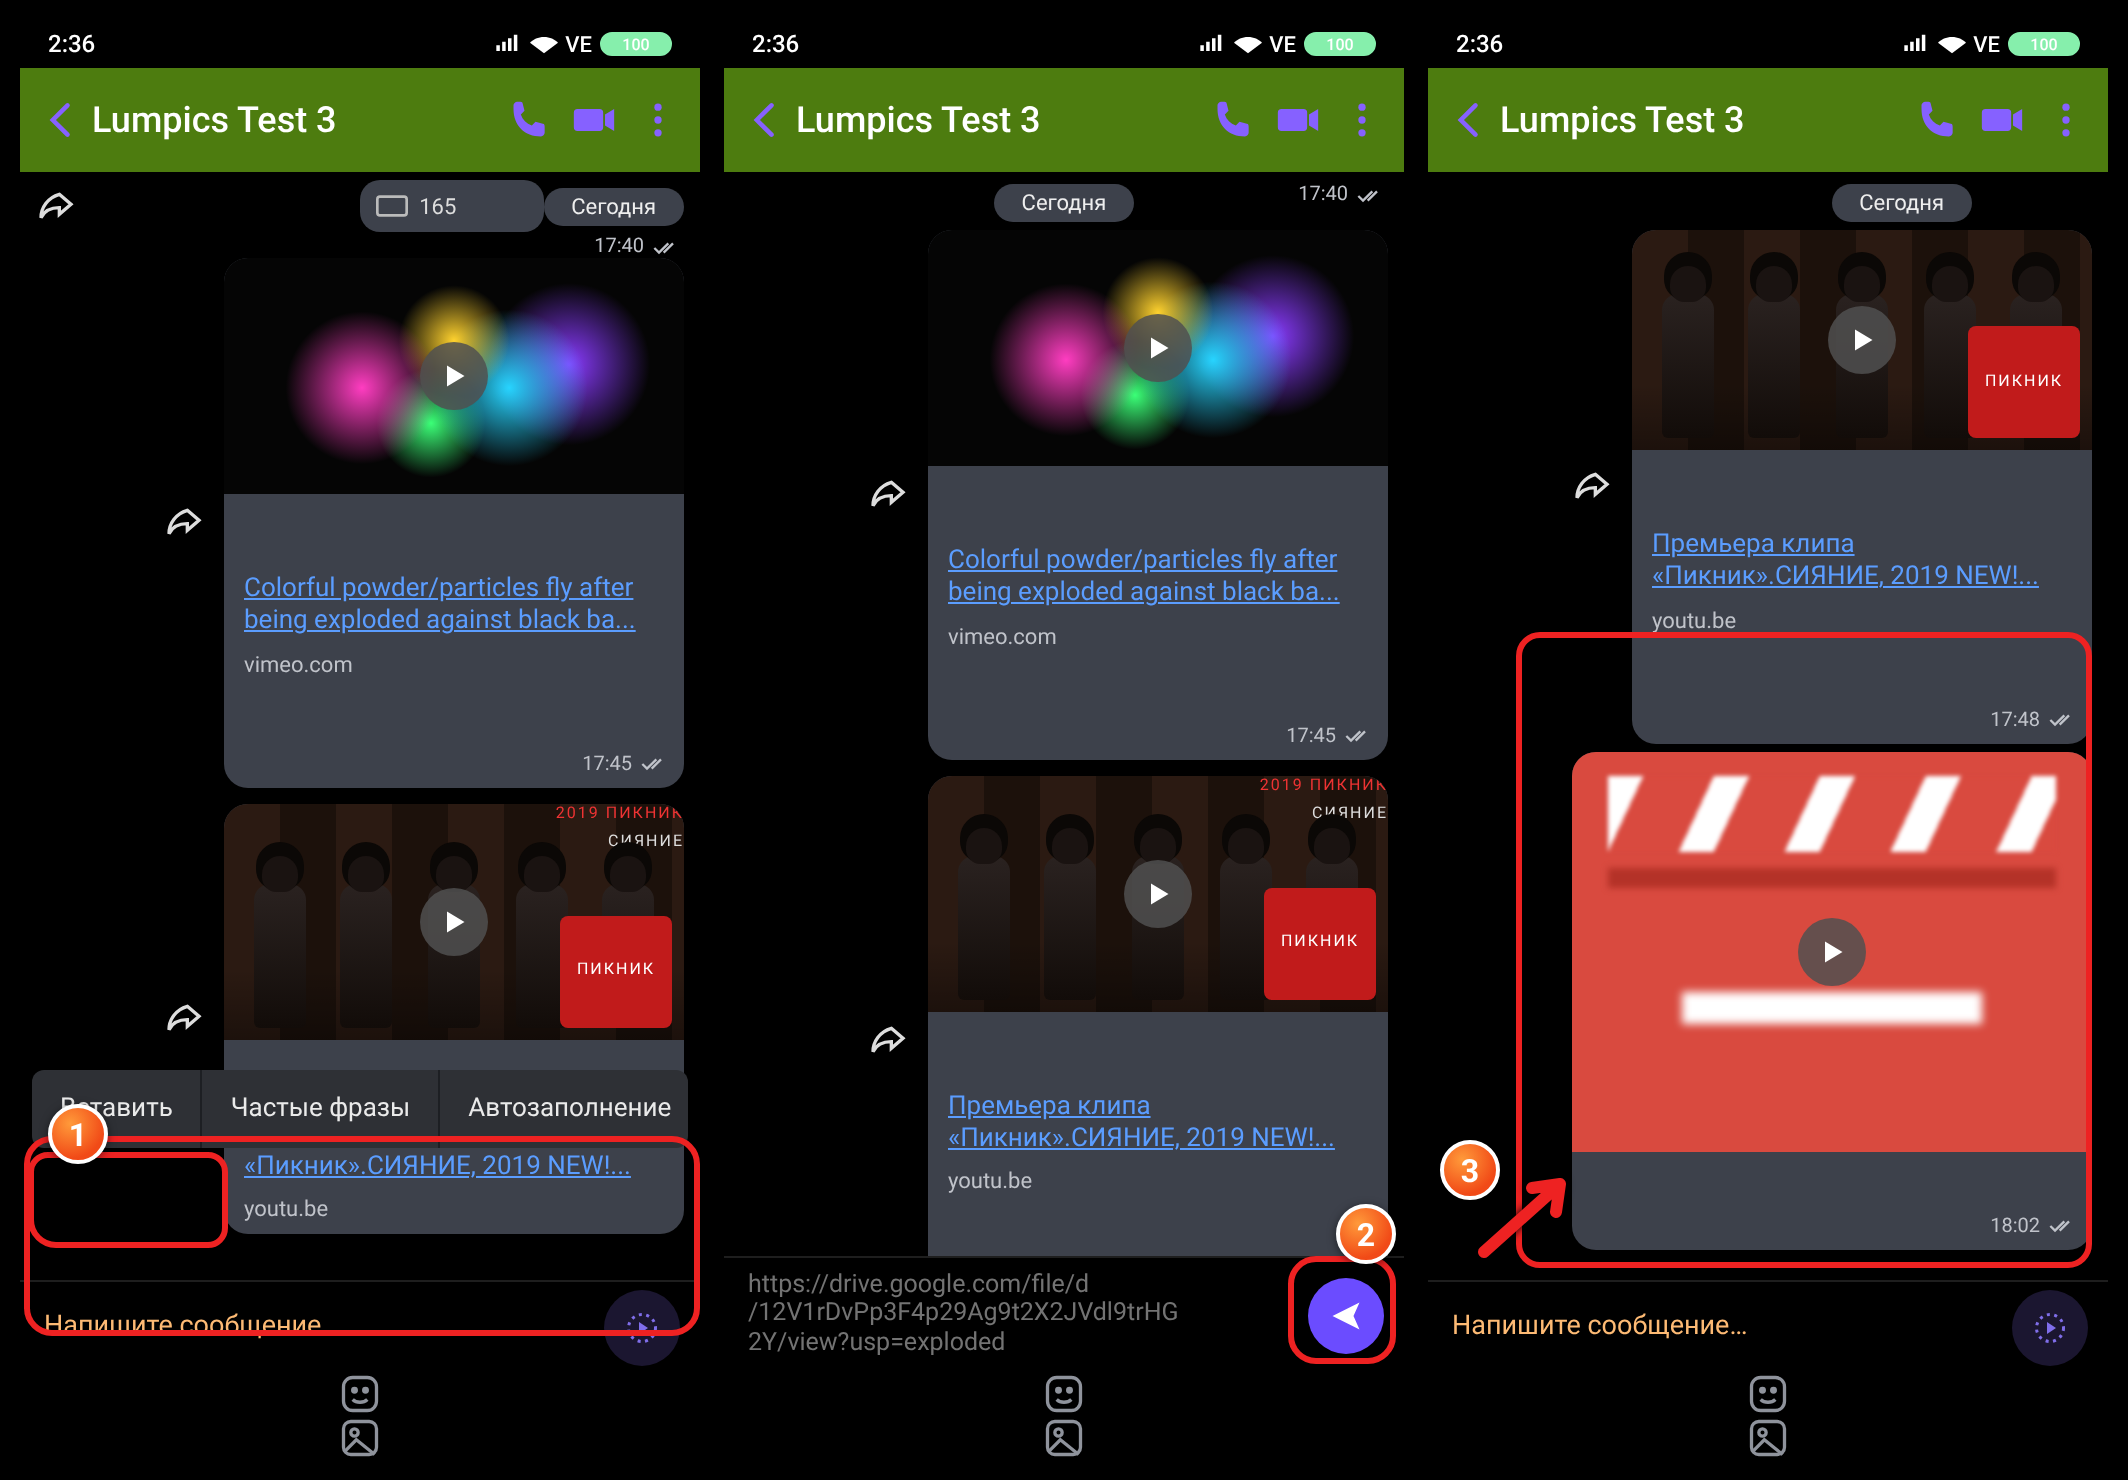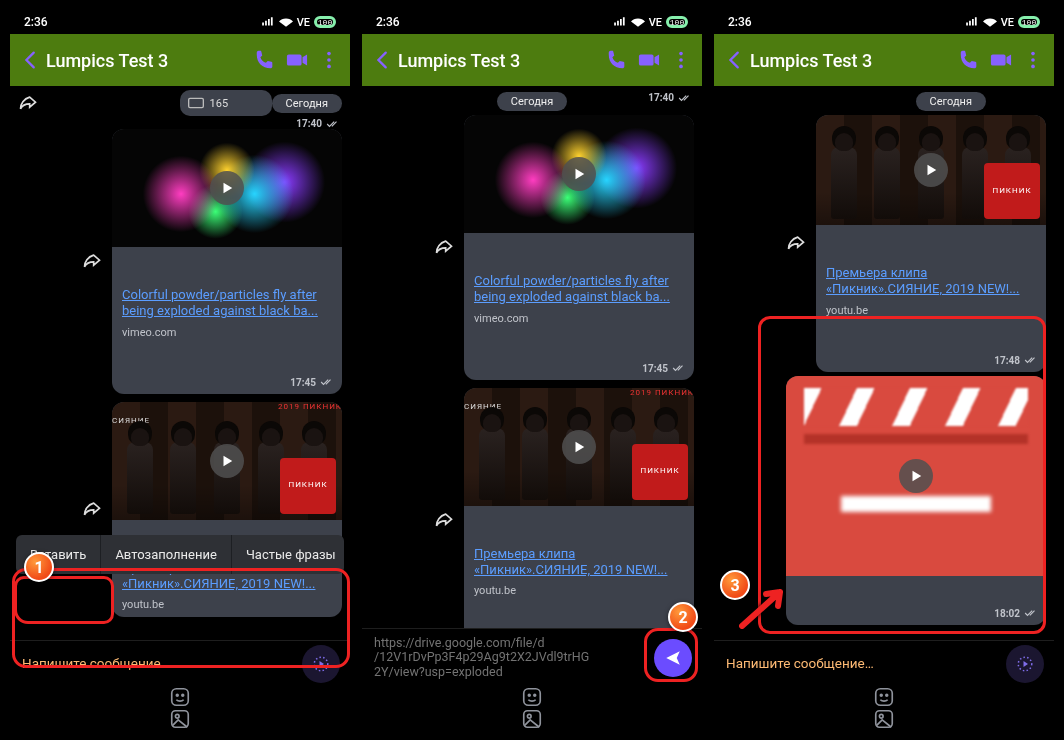--- a/index.html
+++ b/index.html
@@ -31,22 +31,22 @@
     align-items: center;
     justify-content: space-between;
     padding: 0 14px;
     color: #fff;
     font-size: 12px;
     font-weight: 500;
   }
   .status-icons { display:flex; align-items:center; gap:4px; font-size:11px; }
   .status-icons svg { width:14px; height:12px; fill:#fff; }
   .batt {
-    border:3px solid #86efac; width:22px; height:12px; border-radius:6px;
-    font-size:8px; display:flex; align-items:center; justify-content:center;font-family:Liberation Mono, monospace;
+    border:6px solid #86efac; width:36px; height:12px; border-radius:6px;
+    font-size:8px; display:flex; align-items:center; justify-content:center;
   }
   
   .header {
     height: 52px;
     background: #4d7c0f;
     display: flex;
     align-items: center;
     padding: 0 6px 0 8px;
     gap: 2px;
     color: #fff;
@@ -97,21 +97,21 @@
     position:absolute; top:50%; left:50%; transform:translate(-50%,-50%);
     width:34px; height:34px; border-radius:50%;
     background:rgba(80,80,80,.85);
     display:flex; align-items:center; justify-content:center;
     color:#fff;
   }
   .thumb .play svg{width:14px;height:14px;fill:#fff;}
   .linkblock { padding:8px 10px 6px; }
   .linkblock a { color:#5b9dff; text-decoration:underline; font-size:13px; line-height:1.25; }
   .domain { color:#c0c3ca; font-size:11px; margin-top:6px; }
-  .meta { display:flex; justify-content:flex-end; align-items:center; gap:4px; padding:0 8px 6px; color:#c0c3ca; font-size:10px;font-weight:bold; }
+  .meta { display:flex; justify-content:flex-end; align-items:center; gap:4px; padding:0 8px 6px; color:#c0c3ca; font-size:10px; }
   .meta svg{width:14px;height:10px;fill:none;stroke:currentColor;stroke-width:2;}
   .meta.outer{padding:2px 2px 0 0; justify-content:flex-end;}
   
   .thumb.colorful {
     background:
       radial-gradient(circle at 30% 55%, #ff3dc1 0%, transparent 22%),
       radial-gradient(circle at 50% 35%, #ffd22e 0%, transparent 20%),
       radial-gradient(circle at 62% 55%, #27d4ff 0%, transparent 25%),
       radial-gradient(circle at 75% 45%, #8a3bff 0%, transparent 22%),
       radial-gradient(circle at 45% 70%, #3bff77 0%, transparent 18%),
@@ -120,21 +120,21 @@
   .thumb.piknik {
     background:
       linear-gradient(180deg, transparent 70%, rgba(0,0,0,.35) 100%),
       repeating-linear-gradient(90deg, #2b1a12 0 28px, #1c110b 28px 56px);
     position:relative;
   }
   .thumb.piknik::before{
     content:""; position:absolute; top:6px; left:0; right:0; text-align:center;
   }
   .piknik-title{position:absolute;top:0;width:100%;text-align:right;color:#e33;font-size:8px;letter-spacing:1px;}
-  .piknik-sub{position:absolute;top:14px;width:100%;text-align:left;color:#ddd;font-size:8px;letter-spacing:1px;}
+  .piknik-sub{position:absolute;top:14px;width:100%;text-align:right;color:#ddd;font-size:8px;letter-spacing:1px;}
   .piknik .men{position:absolute;inset:0;display:flex;align-items:flex-end;justify-content:space-around;padding:0 6px 6px;}
   .man{width:26px;height:72px;background:linear-gradient(#2a2220,#120c09);border-radius:8px 8px 3px 3px;position:relative;}
   .man::before{content:"";position:absolute;top:-14px;left:50%;transform:translateX(-50%);width:18px;height:18px;border-radius:50% 50% 40% 40%;background:#1a1311;box-shadow:0 -4px 0 3px #0b0806;}
   .piknik .badge{
     position:absolute;right:6px;bottom:6px;width:56px;height:56px;background:#c11b1b;border-radius:4px;
     display:flex;align-items:center;justify-content:center;color:#fff;font-size:8px;text-align:center;line-height:1.1;letter-spacing:1px;
   }
   
   .thumb.clapper{
     height:200px;
@@ -321,22 +321,22 @@
         </div>
         <div class="linkblock">
           <a>Премьера клипа «Пикник».СИЯНИЕ, 2019 NEW!...</a>
           <div class="domain">youtu.be</div>
         </div>
       </div>
     </div>
 
     <div class="ctxmenu">
       <div class="item">Вставить</div>
+      <div class="item">Частые фразы</div>
       <div class="item">Автозаполнение</div>
-      <div class="item">Частые фразы</div>
     </div>
   </div>
 
   <div class="inputbar">
     <div class="field">
       <span>Напишите сообщение…</span>
     </div>
     <div class="recbtn">
       <svg viewBox="0 0 24 24">
           <circle cx="12" cy="12" r="9" fill="none" stroke="#8b78ff" stroke-width="2" stroke-dasharray="2 3"></circle>

